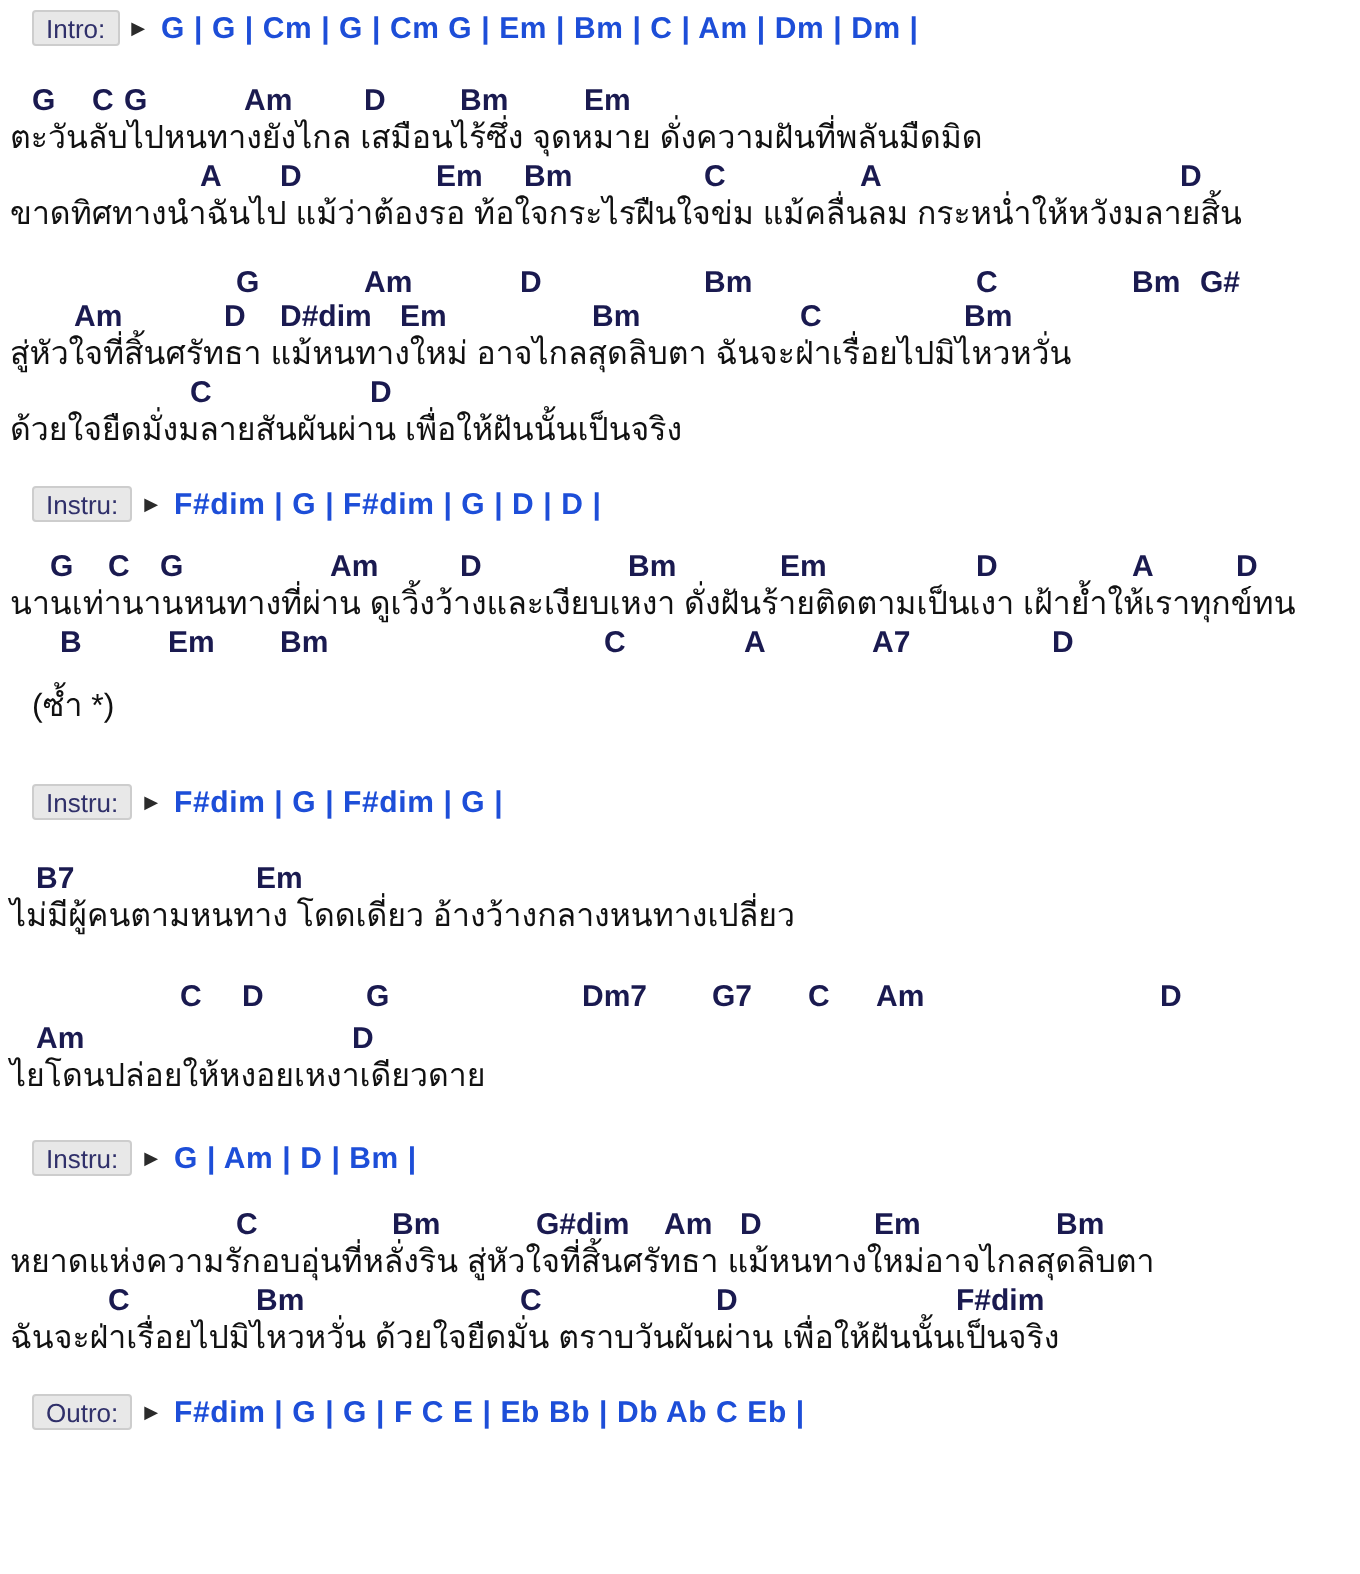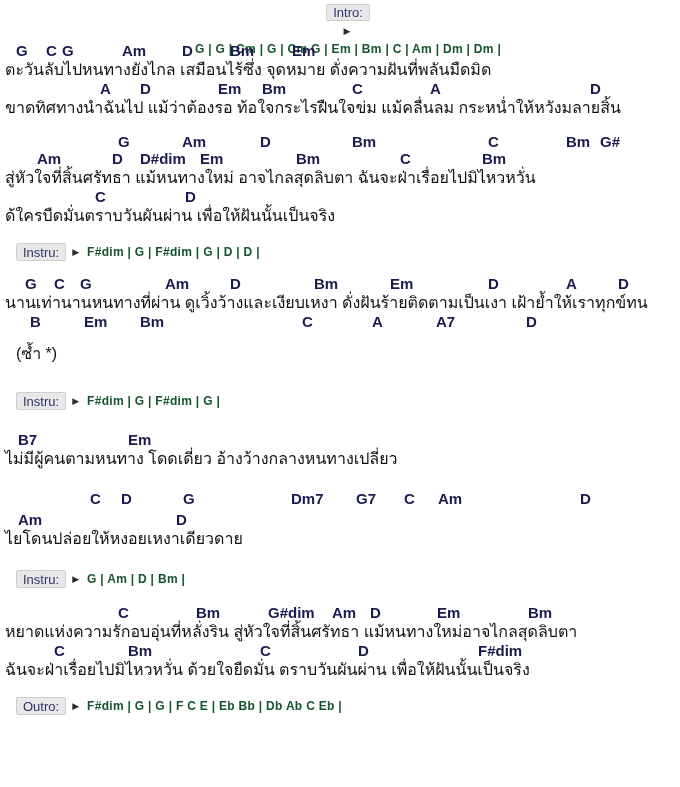--- a/index.html
+++ b/index.html
@@ -8,34 +8,34 @@
     font-family:"Liberation Sans","DejaVu Sans",sans-serif;
     position:relative;box-sizing:border-box;padding-top:4px;
   }
   .bars-row{display:flex;align-items:center;height:20px;margin-left:16px;gap:6px;}
   .badge{
     display:inline-flex;align-items:center;background:#e8e8e8;
     border:1px solid #cdcdcd;border-radius:2px;padding:0 6px;height:18px;
     font-size:13px;color:#30306a;cursor:pointer;box-sizing:border-box;
   }
   .arrow{font-size:9px;color:#2b2b2b;line-height:1;margin-right:2px;}
-  .bars{font-weight:bold;font-size:12px;color:#14532d;letter-spacing:.3px;white-space:pre;}
+  .bars{font-weight:bold;font-size:15px;color:#1d4ed8;letter-spacing:.3px;white-space:pre;}
   .chord-row{position:relative;height:17px;width:680px;}
   .chord{
     position:absolute;top:0;font-weight:bold;font-size:15px;line-height:17px;
     color:#1a1a50;white-space:pre;
   }
   .lyric-row{height:21px;line-height:21px;padding-left:5px;font-size:16px;color:#111111;white-space:pre;}
   .text-row{height:21px;line-height:21px;padding-left:16px;font-size:16px;color:#111111;white-space:pre;}
 </style>
 </head>
 <body>
 
 <div id="sheet">
-    <div class="bars-row" style="margin-top: 0px; flex-direction: column;">
+    <div class="bars-row" style="margin-top: 0px;">
       <span class="badge">
         <span>Intro:</span>
       </span>
       <span class="arrow">▶</span>
       <span class="bars">G | G | Cm | G | Cm G | Em | Bm | C | Am | Dm | Dm |</span>
     </div>
     <div class="chord-row" style="margin-top: 18px;">
       <span class="chord" style="left: 16px;">G</span>
       <span class="chord" style="left: 46px;">C</span>
       <span class="chord" style="left: 62px;">G</span>
@@ -71,21 +71,21 @@
       <span class="chord" style="left: 200px;">Em</span>
       <span class="chord" style="left: 296px;">Bm</span>
       <span class="chord" style="left: 400px;">C</span>
       <span class="chord" style="left: 482px;">Bm</span>
     </div>
     <div class="lyric-row" style="margin-top: 0px;">สู่หัวใจที่สิ้นศรัทธา แม้หนทางใหม่ อาจไกลสุดลิบตา ฉันจะฝ่าเรื่อยไปมิไหวหวั่น</div>
     <div class="chord-row" style="margin-top: 0px;">
       <span class="chord" style="left: 95px;">C</span>
       <span class="chord" style="left: 185px;">D</span>
     </div>
-    <div class="lyric-row" style="margin-top: 0px;">ด้ใครบืดมั่นตราบวันผันผ่าน เพื่อให้ฝันนั้นเป็นจริง</div>
+    <div class="lyric-row" style="margin-top: 0px;">ด้วยใจยืดมั่งมลายสันผันผ่าน เพื่อให้ฝันนั้นเป็นจริง</div>
     <div class="bars-row" style="margin-top: 16px;">
       <span class="badge">
         <span>Instru:</span>
       </span>
       <span class="arrow">▶</span>
       <span class="bars">F#dim | G | F#dim | G | D | D |</span>
     </div>
     <div class="chord-row" style="margin-top: 13px;">
       <span class="chord" style="left: 25px;">G</span>
       <span class="chord" style="left: 54px;">C</span>

